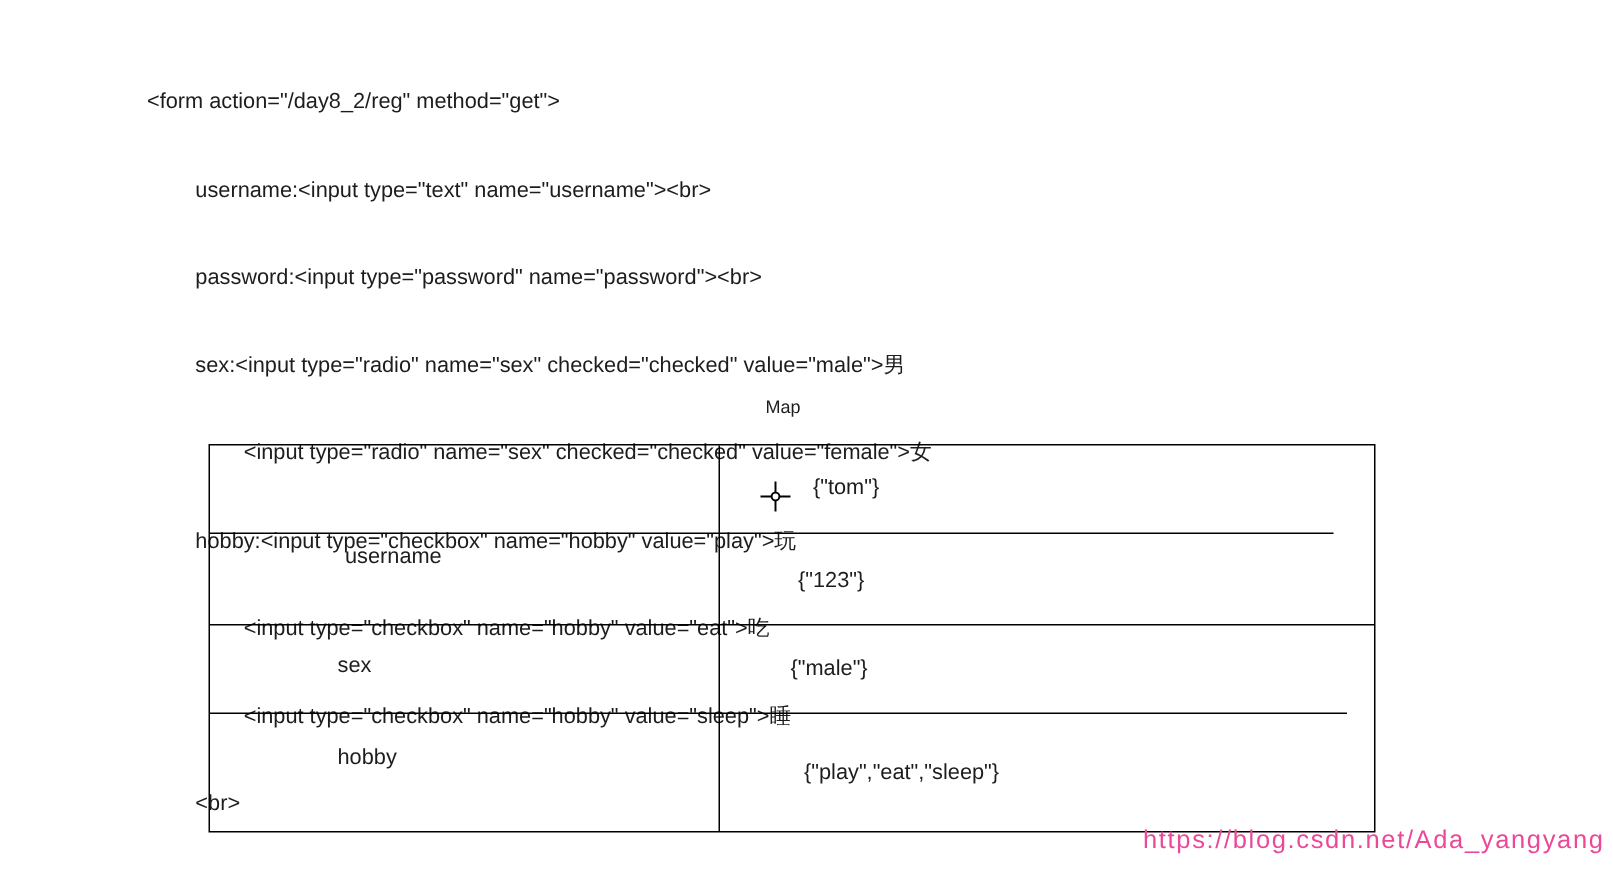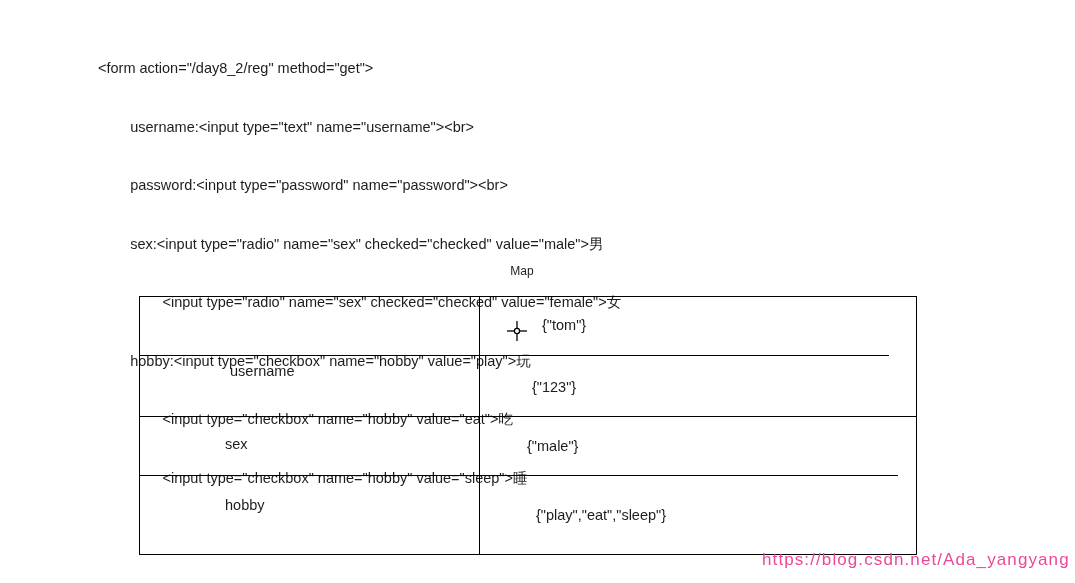--- a/index.html
+++ b/index.html
@@ -117,20 +117,21 @@
 
 <div id="code-block">
   <div class="code-line">&lt;form action="/day8_2/reg" method="get"&gt;</div>
   <div class="code-line">        username:&lt;input type="text" name="username"&gt;&lt;br&gt;</div>
   <div class="code-line">        password:&lt;input type="password" name="password"&gt;&lt;br&gt;</div>
   <div class="code-line">        sex:&lt;input type="radio" name="sex" checked="checked" value="male"&gt;男</div>
   <div class="code-line">                &lt;input type="radio" name="sex" checked="checked" value="female"&gt;女</div>
   <div class="code-line">        hobby:&lt;input type="checkbox" name="hobby" value="play"&gt;玩</div>
   <div class="code-line">                &lt;input type="checkbox" name="hobby" value="eat"&gt;吃</div>
   <div class="code-line">                &lt;input type="checkbox" name="hobby" value="sleep"&gt;睡</div>
+  <div class="code-line">        &lt;br&gt;</div>
   
   
 </div>
 
 <div id="map-caption">Map</div>
 
 <div id="map-table">
 
   <div id="col-separator"></div>
   <div class="row-sep" id="sep-1"></div>

